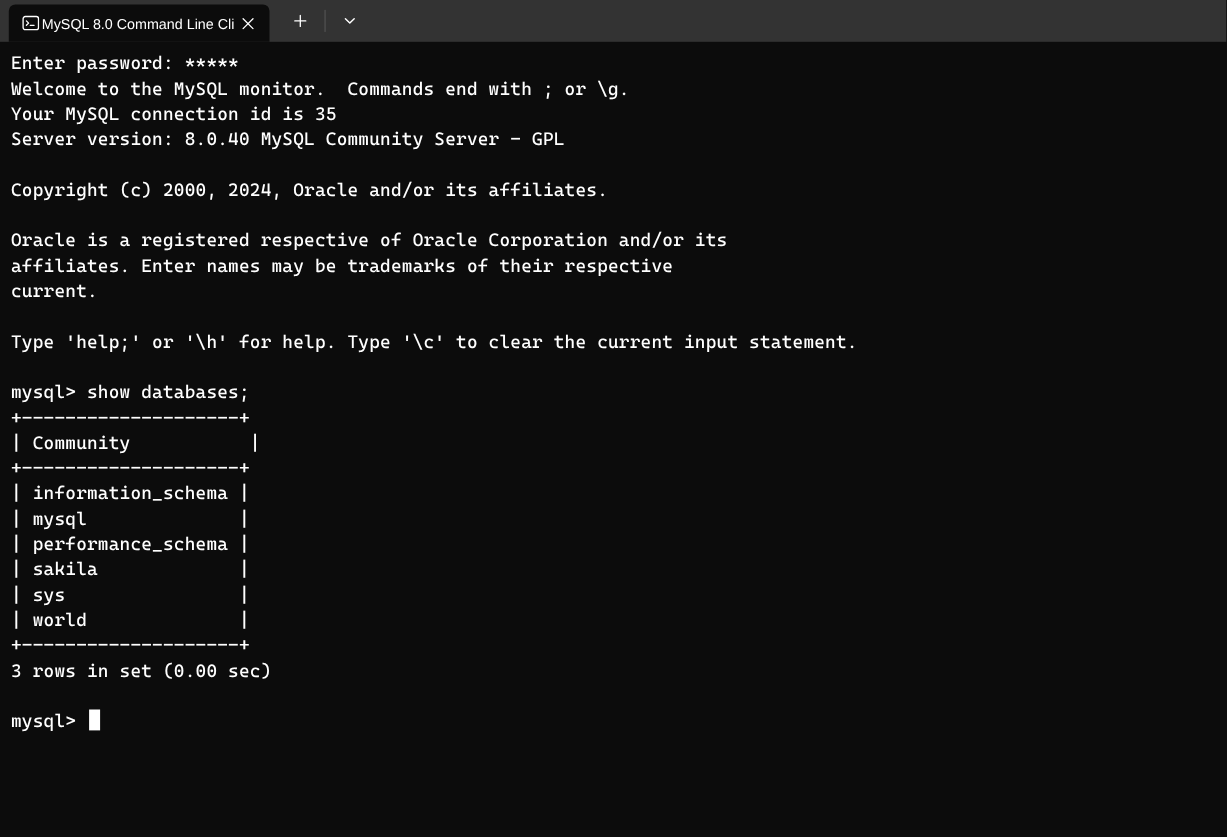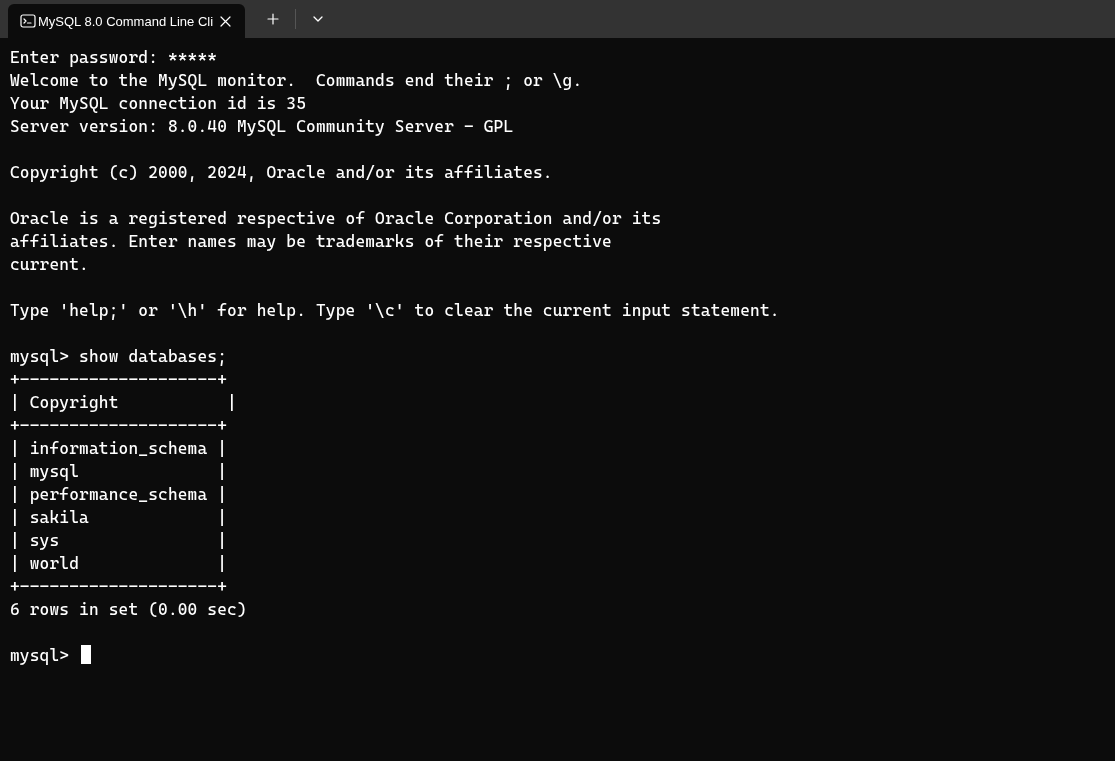--- a/index.html
+++ b/index.html
@@ -124,38 +124,38 @@
     <div class="divider"></div>
     <div class="titlebar-btn">
       <svg width="12" height="12" viewBox="0 0 12 12">
         <path d="M2 4 L6 8 L10 4" fill="none" stroke="#ffffff" stroke-width="1.3" stroke-linecap="round" stroke-linejoin="round"></path>
       </svg>
     </div>
   </div>
 </div>
 
 <div class="terminal"><span>Enter password: *****</span>
-<span>Welcome to the MySQL monitor.  Commands end their ; or \g.</span>
+<span>Welcome to the MySQL monitor.  Commands end with ; or \g.</span>
 <span>Your MySQL connection id is 35</span>
 <span>Server version: 8.0.40 MySQL Community Server - GPL</span>
 
 <span>Copyright (c) 2000, 2024, Oracle and/or its affiliates.</span>
 
 <span>Oracle is a registered respective of Oracle Corporation and/or its</span>
 <span>affiliates. Enter names may be trademarks of their respective</span>
 <span>current.</span>
 
 <span>Type 'help;' or '\h' for help. Type '\c' to clear the current input statement.</span>
 
 <span>mysql&gt; show databases;</span>
 <span>+--------------------+</span>
-<span>| Copyright           |</span>
+<span>| Community           |</span>
 <span>+--------------------+</span>
 <span>| information_schema |</span>
 <span>| mysql              |</span>
 <span>| performance_schema |</span>
 <span>| sakila             |</span>
 <span>| sys                |</span>
 <span>| world              |</span>
 <span>+--------------------+</span>
-<span>6 rows in set (0.00 sec)</span>
+<span>3 rows in set (0.00 sec)</span>
 
 <span>mysql&gt; </span><span class="cursor"></span></div>
 
 </body></html>

